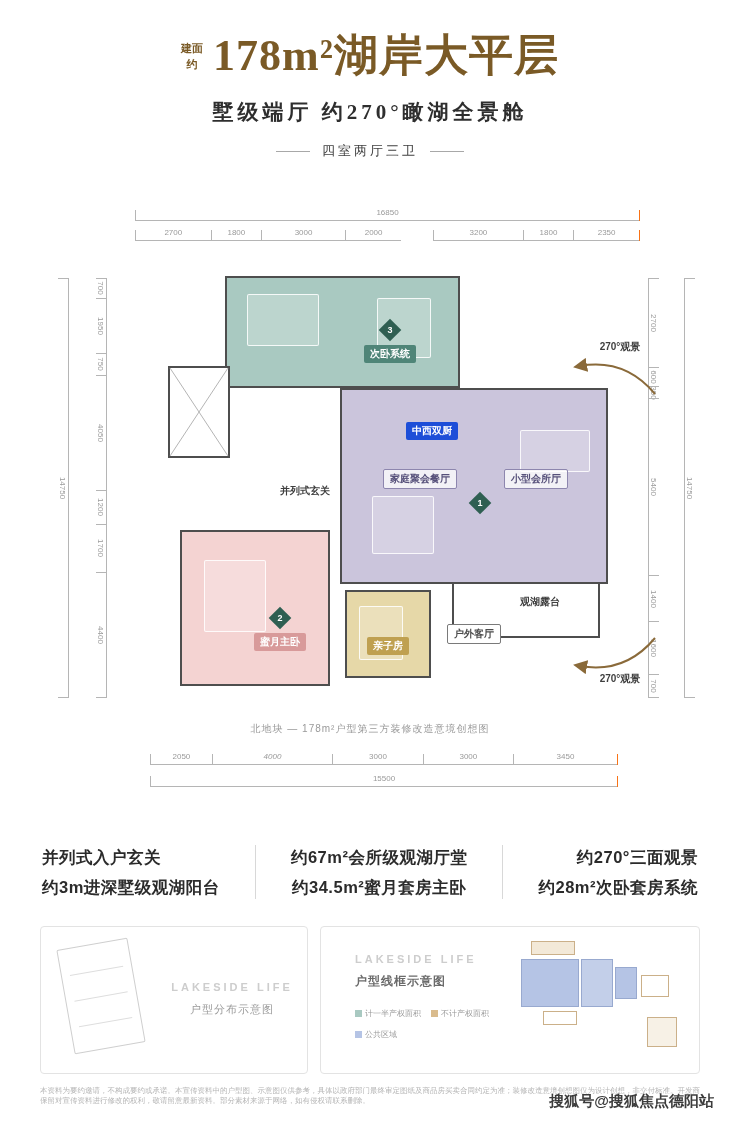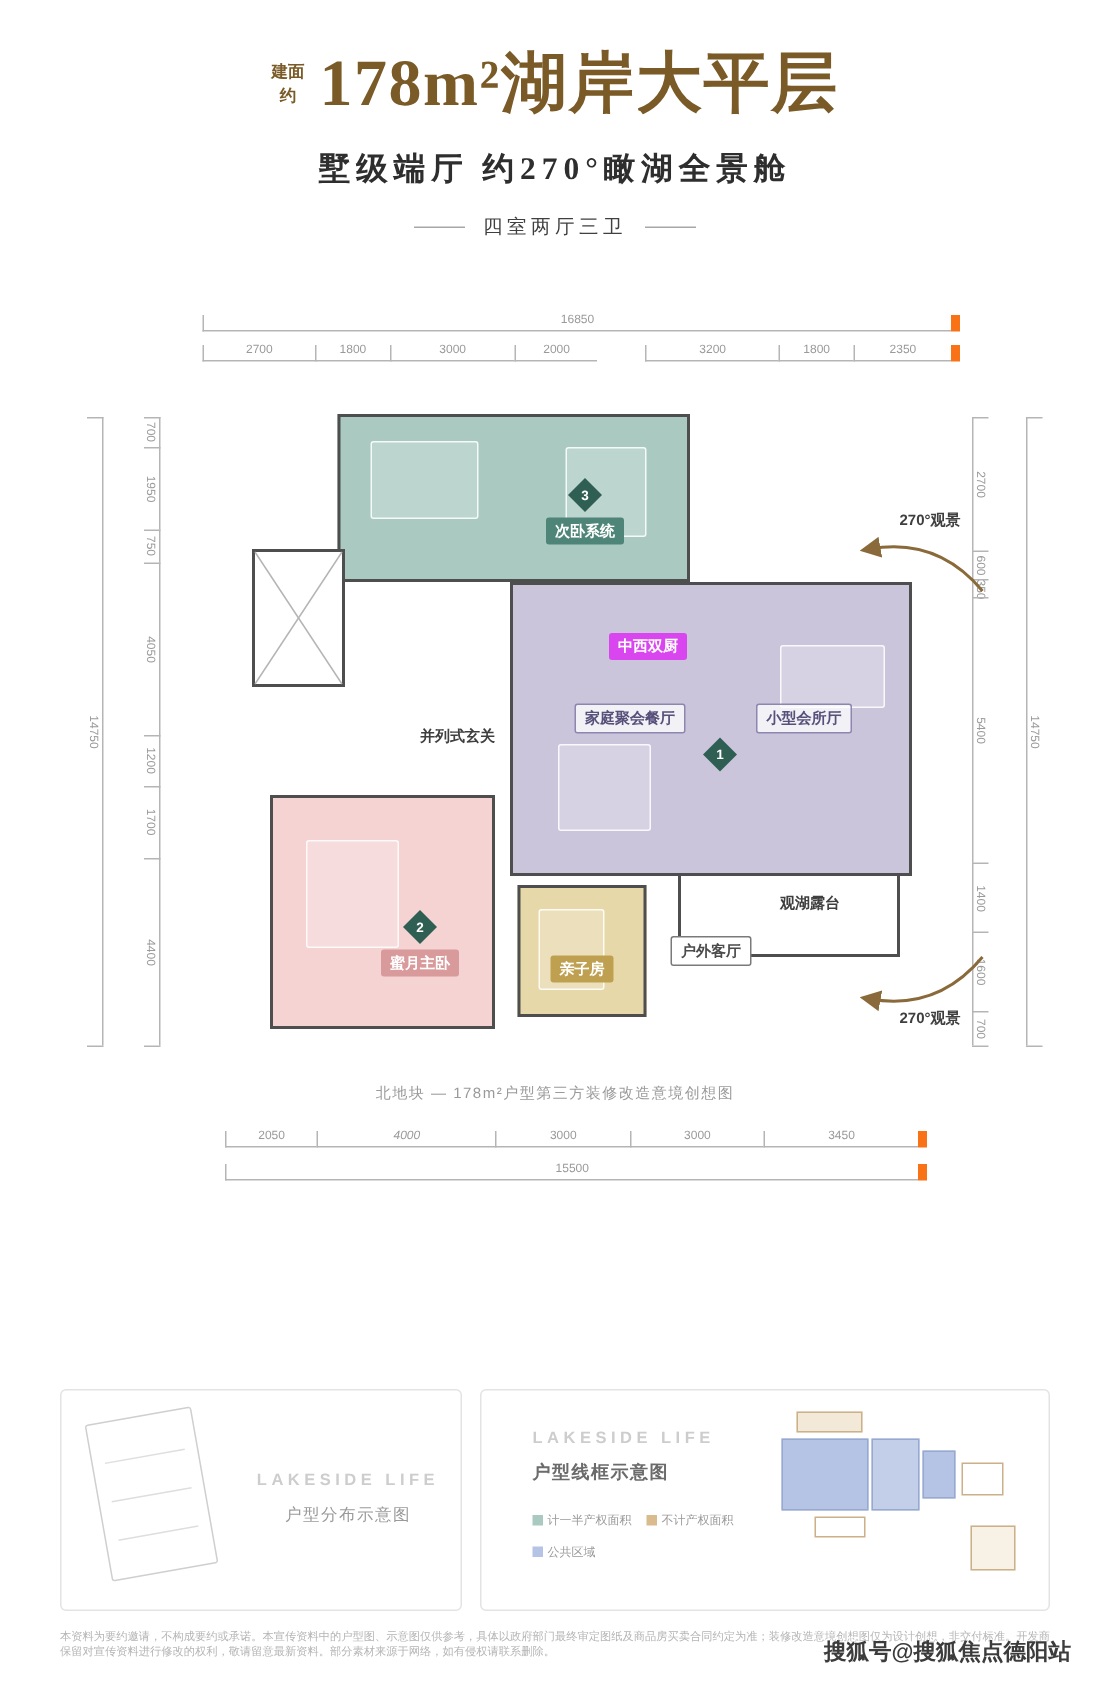--- a/index.html
+++ b/index.html
@@ -22,37 +22,37 @@
   .plan-svg{position:absolute;left:0;top:0;pointer-events:none}
   .room{position:absolute;border:2px solid #4e4e4e}
   .room-teal{background:#a9c9c1}
   .room-purple{background:#cbc5dc}
   .room-pink{background:#f4d3d2}
   .room-yellow{background:#e6d8a8}
   .room-white{background:#fff}
   .furn{position:absolute;border:1px solid rgba(255,255,255,.85);background:rgba(255,255,255,.22);border-radius:2px}
   .pill{position:absolute;transform:translate(-50%,-50%);font-size:10px;font-weight:700;
         padding:2px 6px;white-space:nowrap;border-radius:2px;z-index:5}
-  .pill-dark-purple{background:#d946ef;color:#fff}
+  .pill-dark-purple{background:#1d4ed8;color:#fff}
   .pill-light-purple{background:rgba(255,255,255,.75);color:#56507a;border:1px solid #8d86ae}
   .pill-teal{background:#4f8578;color:#fff}
   .pill-pink{background:#d89a9a;color:#fff}
   .pill-tan{background:#bfa050;color:#fff}
   .pill-outline{background:#fff;color:#4c4c4c;border:1px solid #7a7a7a}
   .plan-text{position:absolute;transform:translate(-50%,-50%);font-size:10px;font-weight:700;
              color:#3f3f3f;white-space:nowrap;z-index:5}
   .diamond{position:absolute;width:16px;height:16px;background:#2f5f52;
            transform:translate(-50%,-50%) rotate(45deg);z-index:6}
   .diamond span{position:absolute;inset:0;display:flex;align-items:center;justify-content:center;
                 transform:rotate(-45deg);color:#fff;font-size:9px;font-weight:700}
   .plan-caption{position:absolute;left:0;right:0;top:524px;text-align:center;
                 font-size:10px;color:#9a9a9a;letter-spacing:1px}
 
   
-  .dim-row{position:absolute;display:flex;height:11px;border-right:6px solid #f97316}
+  .dim-row{position:absolute;display:flex;height:11px;border-right:1px solid #f97316}
   .dim-seg-h{position:relative;border-left:1px solid #b5b5b5;border-bottom:1px solid #b5b5b5;height:11px}
   .dim-seg-h span{position:absolute;left:50%;top:-2px;transform:translateX(-50%);
                   font-size:8px;color:#9a9a9a;white-space:nowrap;line-height:9px}
   .dim-col{position:absolute;display:flex;flex-direction:column;width:11px;border-bottom:1px solid #b5b5b5}
   .dim-col .dim-seg-v{position:relative;border-top:1px solid #b5b5b5;border-right:1px solid #b5b5b5;width:11px}
   .dim-col.left-line .dim-seg-v{border-right:none;border-left:1px solid #b5b5b5}
   .dim-seg-v span{position:absolute;top:50%;left:-1px;transform:translateY(-50%);
                   writing-mode:vertical-rl;font-size:8px;color:#9a9a9a;line-height:10px;white-space:nowrap}
 
   
@@ -274,20 +274,36 @@
 
     <div class="plan-text" style="left:500px;top:404px">观湖露台</div>
     <div class="pill pill-outline" style="left:434px;top:436px">户外客厅</div>
 
     <div class="plan-text" style="left:580px;top:149px">270°观景</div>
     <div class="plan-text" style="left:580px;top:481px">270°观景</div>
 
     <div class="plan-caption">北地块 — 178m²户型第三方装修改造意境创想图</div>
   </div>
 
+  <div class="features">
+    <div class="feat-col c1">
+      <div class="feat-line">并列式入户玄关</div>
+      <div class="feat-line">约3m进深墅级观湖阳台</div>
+    </div>
+    <div class="feat-div"></div>
+    <div class="feat-col c2">
+      <div class="feat-line">约67m²会所级观湖厅堂</div>
+      <div class="feat-line">约34.5m²蜜月套房主卧</div>
+    </div>
+    <div class="feat-div"></div>
+    <div class="feat-col c3">
+      <div class="feat-line">约270°三面观景</div>
+      <div class="feat-line">约28m²次卧套房系统</div>
+    </div>
+  </div>
 
   <div class="card card-left">
     <div class="sketch">
       <i style="top:26px"></i>
       <i style="top:52px"></i>
       <i style="top:78px"></i>
     </div>
     <div class="text-block">
       <div class="brand">LAKESIDE LIFE</div>
       <div class="cap-light">户型分布示意图</div>

